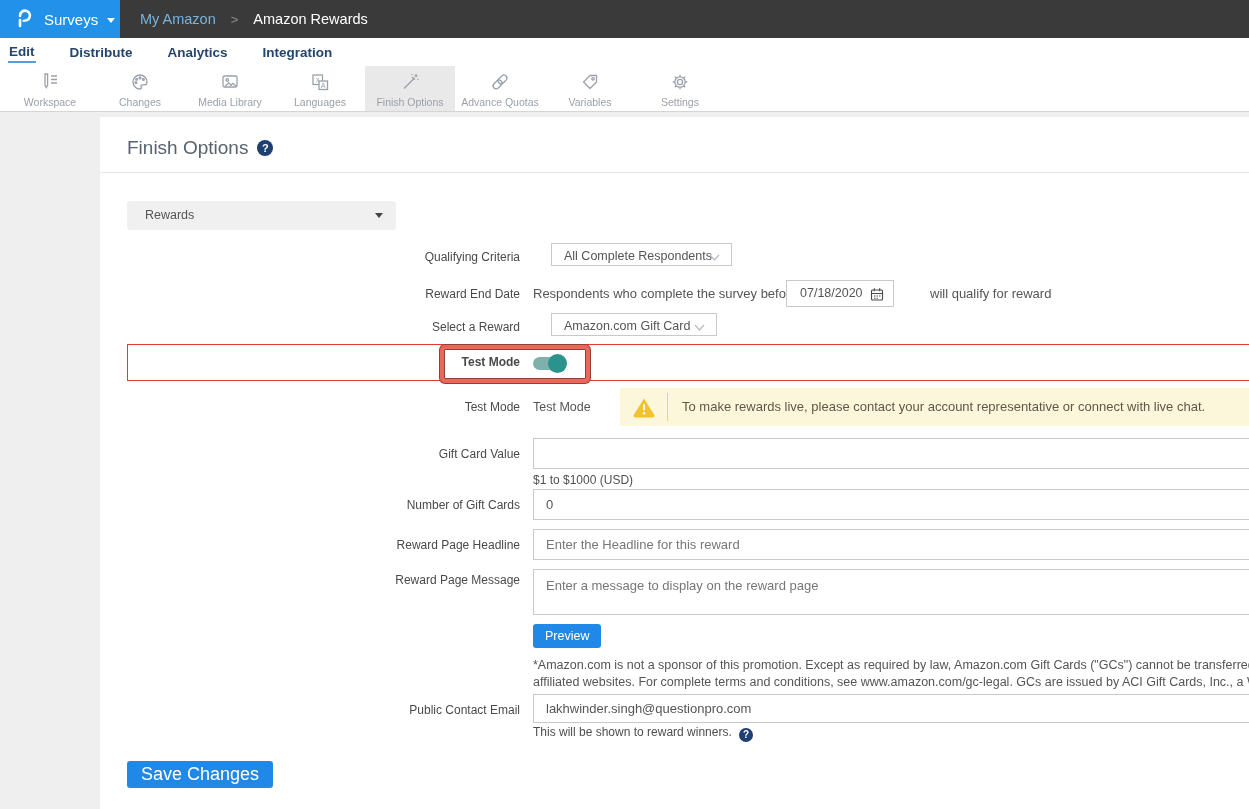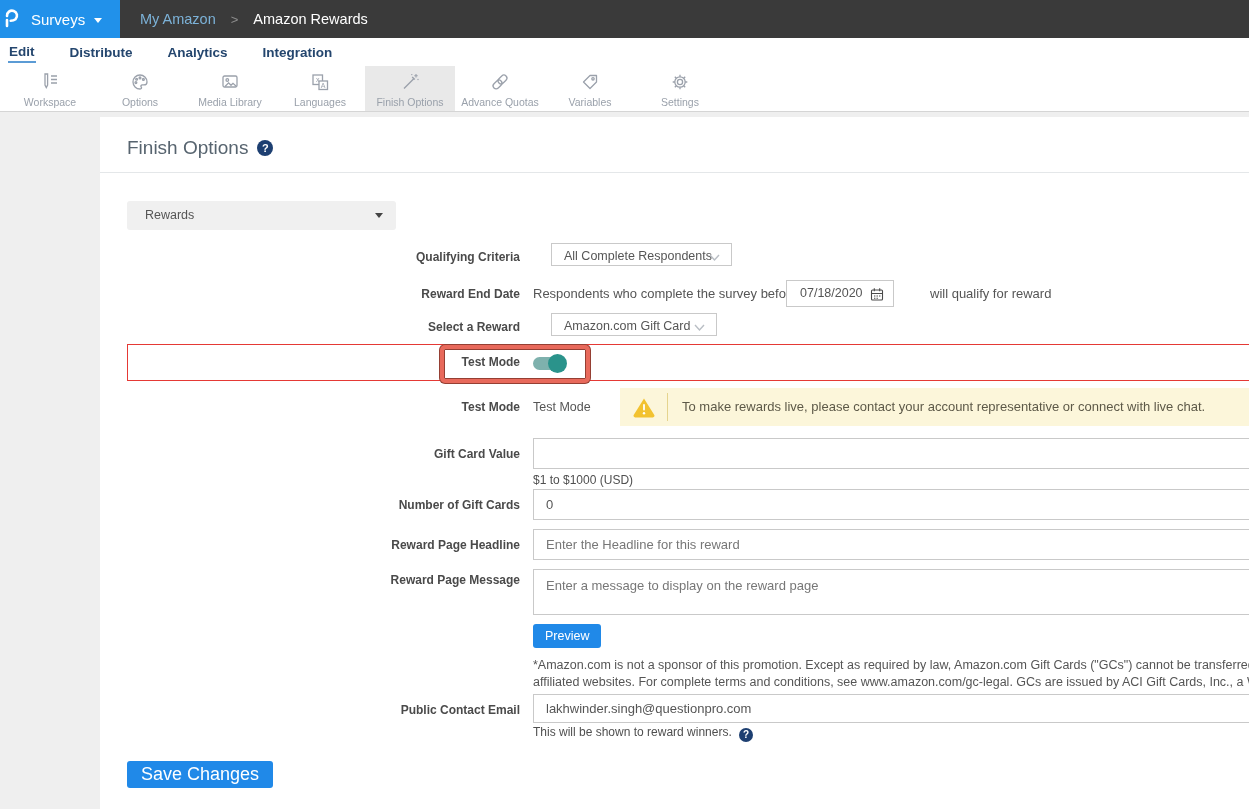--- a/index.html
+++ b/index.html
@@ -2,21 +2,21 @@
 <html><head>
 <meta charset="utf-8">
 <style>
   * { margin:0; padding:0; box-sizing:border-box; }
   html,body { width:1249px; height:809px; overflow:hidden;
     font-family:"Liberation Sans", sans-serif; background:#efefef; }
 
   
   .topbar { height:38px; display:flex; background:#3a3a3a; }
   .logo-box { width:120px; background:#2191ea; display:flex; align-items:center;
-    gap:9px; cursor:pointer; }
+    padding-left:13px; gap:9px; cursor:pointer; }
   .logo-box .product { color:#fff; font-size:15px; }
   .caret-down-white { width:0; height:0; border-left:4.5px solid transparent;
     border-right:4.5px solid transparent; border-top:5.5px solid #fff; margin-top:2px; }
   .crumbs { display:flex; align-items:center; padding-left:20px; gap:15px; font-size:14.5px; }
   .crumb-parent { color:#7cb2d8; cursor:pointer; }
   .crumb-sep { color:#8e8e8e; font-size:13px; }
   .crumb-current { color:#fff; }
 
   
   .subnav { height:28px; background:#fff; display:flex; align-items:center;
@@ -45,21 +45,21 @@
   .title-divider { position:absolute; left:0; right:0; top:55px; border-top:1px solid #e4e7e9; }
 
   .rewards-dd { position:absolute; left:27px; top:84px; width:269px; height:29px;
     background:#f0f0f0; border-radius:3px; cursor:pointer; }
   .rewards-dd .txt { padding-left:18px; line-height:29px; font-size:12.5px; color:#555; }
   .caret-down-dark { position:absolute; right:13px; top:12px; width:0; height:0;
     border-left:4px solid transparent; border-right:4px solid transparent;
     border-top:5px solid #444; }
 
   .flabel { position:absolute; left:0; width:420px; text-align:right;
-    font-size:12px; font-weight:bold; color:#4a4a4a; }
+    font-size:12px; font-weight:normal; color:#4a4a4a; }
   .ftext  { position:absolute; font-size:13px; color:#555; }
 
   .sel { position:absolute; left:451px; height:23px; border:1px solid #c9c9c9;
     background:#fff; cursor:pointer; }
   .sel .txt { padding-left:12px; line-height:25px; font-size:12.5px; color:#555; }
   .sel svg { position:absolute; right:11px; top:10px; }
 
   .datebox { position:absolute; left:686px; top:163px; width:108px; height:27px;
     border:1px solid #c9c9c9; background:#fff; cursor:pointer; }
   .datebox .txt { padding-left:13px; line-height:25px; font-size:12.5px; color:#555; }
@@ -145,21 +145,21 @@
   <div class="tab">
     <span>
       <svg width="22" height="22" viewBox="0 0 22 22" stroke="#9ba1ab" fill="none" stroke-width="1.3">
         <path d="M11 4 a7 7 0 1 0 0 14 c1.6 0 1.9-1.1 1.2-2 -0.8-1 -0.1-2.1 1.1-2.1 h1.7 a3 3 0 0 0 3-3 a7 7 0 0 0 -7-6.9 z"></path>
         <circle cx="7.6" cy="8.2" r="0.9"></circle>
           <circle cx="11" cy="6.9" r="0.9"></circle>
         <circle cx="14.4" cy="8.4" r="0.9"></circle>
           <circle cx="6.9" cy="11.6" r="0.9"></circle>
       </svg>
     </span>
-    <span class="lbl">Options</span>
+    <span class="lbl">Changes</span>
   </div>
 
   <div class="tab">
     <span>
       <svg width="22" height="22" viewBox="0 0 22 22" stroke="#9ba1ab" fill="none" stroke-width="1.3">
         <rect x="4" y="5" width="14" height="11" rx="1.5"></rect>
         <circle cx="8.3" cy="9" r="1.3"></circle>
         <path d="M6 15.5 l3.6-3.6 2.4 2.4 2-2 3.5 3.2"></path>
       </svg>
     </span>

